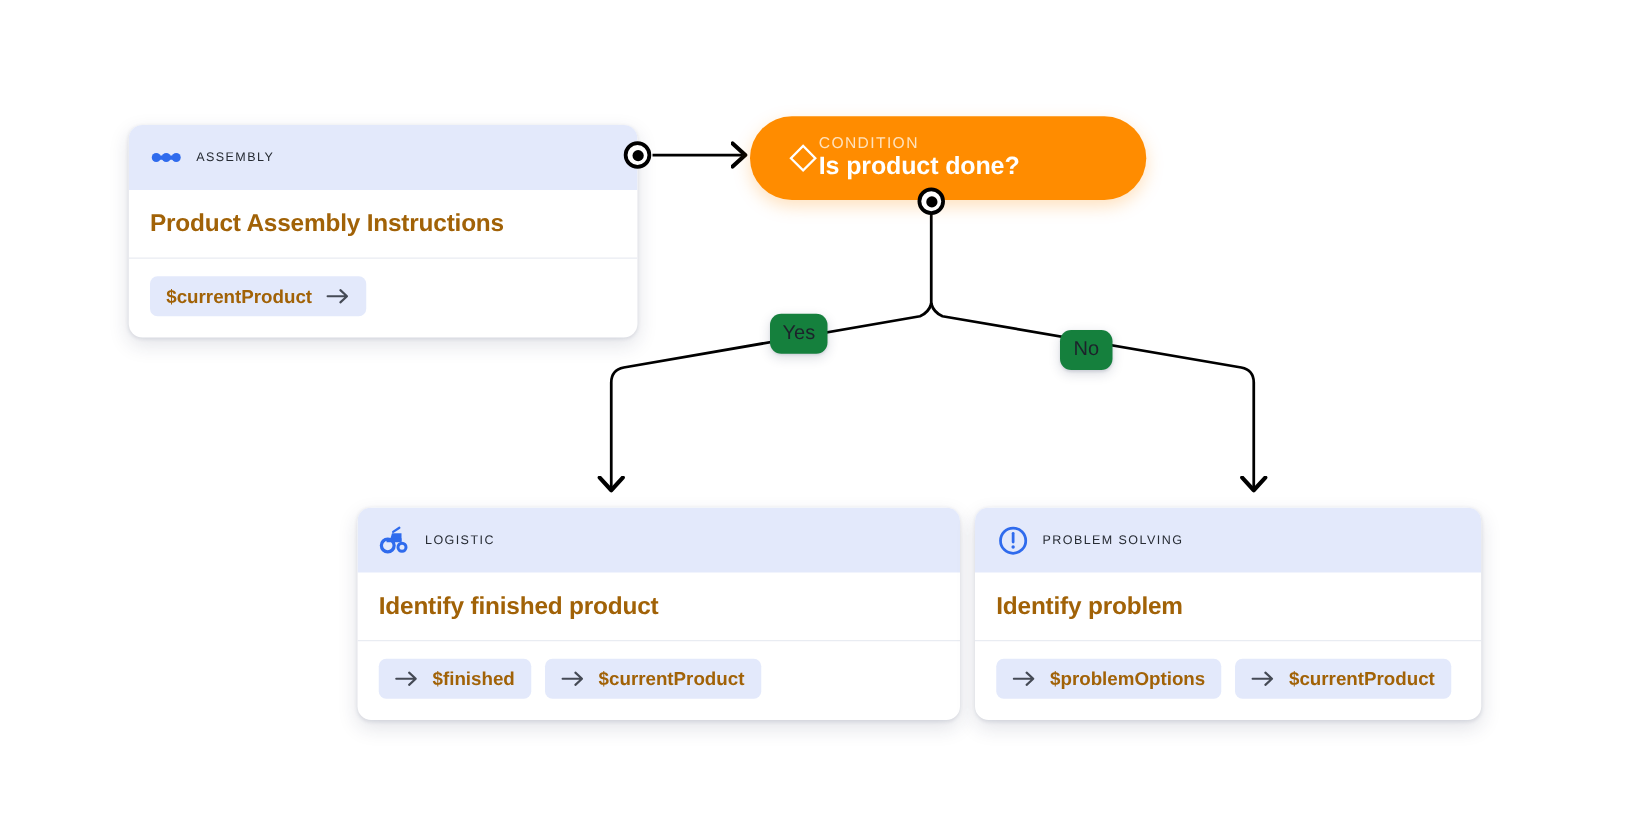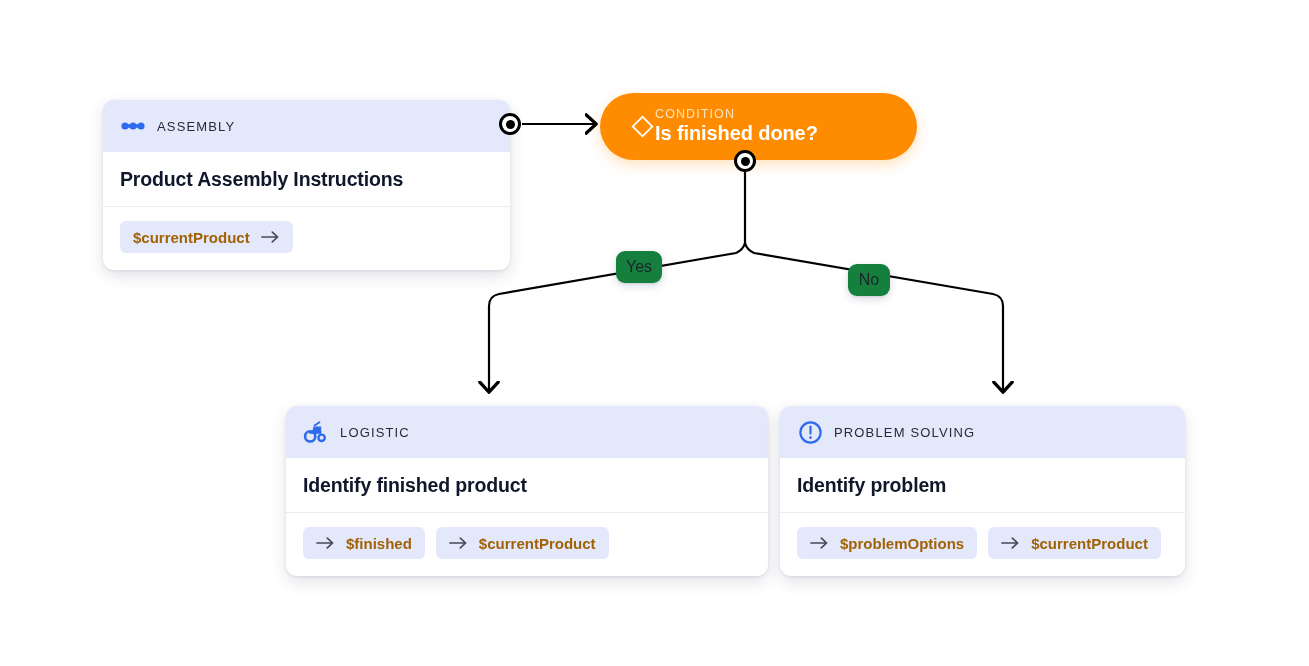--- a/index.html
+++ b/index.html
@@ -50,39 +50,39 @@
   .card-header .hdr-icon {
     width: 26px;
     height: 26px;
     display: flex;
     align-items: center;
     justify-content: center;
     flex: 0 0 auto;
   }
 
   .card-header .hdr-label {
-    font-size: 13px;
+    font-size: 10px;
     letter-spacing: 1.15px;
     color: #262b33;
     font-weight: 400;
     white-space: nowrap;
   }
 
   .card-title-row {
     height: 55px;
     display: flex;
     align-items: center;
     padding: 0 17px;
     border-bottom: 1px solid #e9ecf2;
   }
 
   .card-title {
     font-size: 19.5px;
     font-weight: 700;
-    color: #0f172a;
+    color: #a16207;
     letter-spacing: -0.15px;
     white-space: nowrap;
   }
 
   .card-ports {
     display: flex;
     align-items: center;
     gap: 11px;
     padding: 14px 17px 17px 17px;
   }
@@ -229,21 +229,21 @@
   <div class="conn-dot" style="left:499px; top:113px;"></div>
 
   <div class="cond-node" style="left:600px; top:93px; width:317px; height:67px;">
     <span class="cond-diamond">
       <svg width="25" height="25" viewBox="0 0 25 25">
         <rect x="5.6" y="5.6" width="13.8" height="13.8" transform="rotate(45 12.5 12.5)" fill="none" stroke="#ffffff" stroke-width="1.8"></rect>
       </svg>
     </span>
     <span class="cond-text">
       <span class="cond-kicker">CONDITION</span>
-      <span class="cond-title">Is finished done?</span>
+      <span class="cond-title">Is product done?</span>
     </span>
   </div>
 
   <div class="conn-dot" style="left:734px; top:150px;"></div>
 
   <div class="edge-label" style="left:616px; top:251px;">Yes</div>
 
   <div class="edge-label" style="left:848px; top:264px;">No</div>
 
   <div class="card" style="left:286px; top:406px; width:482px;">

